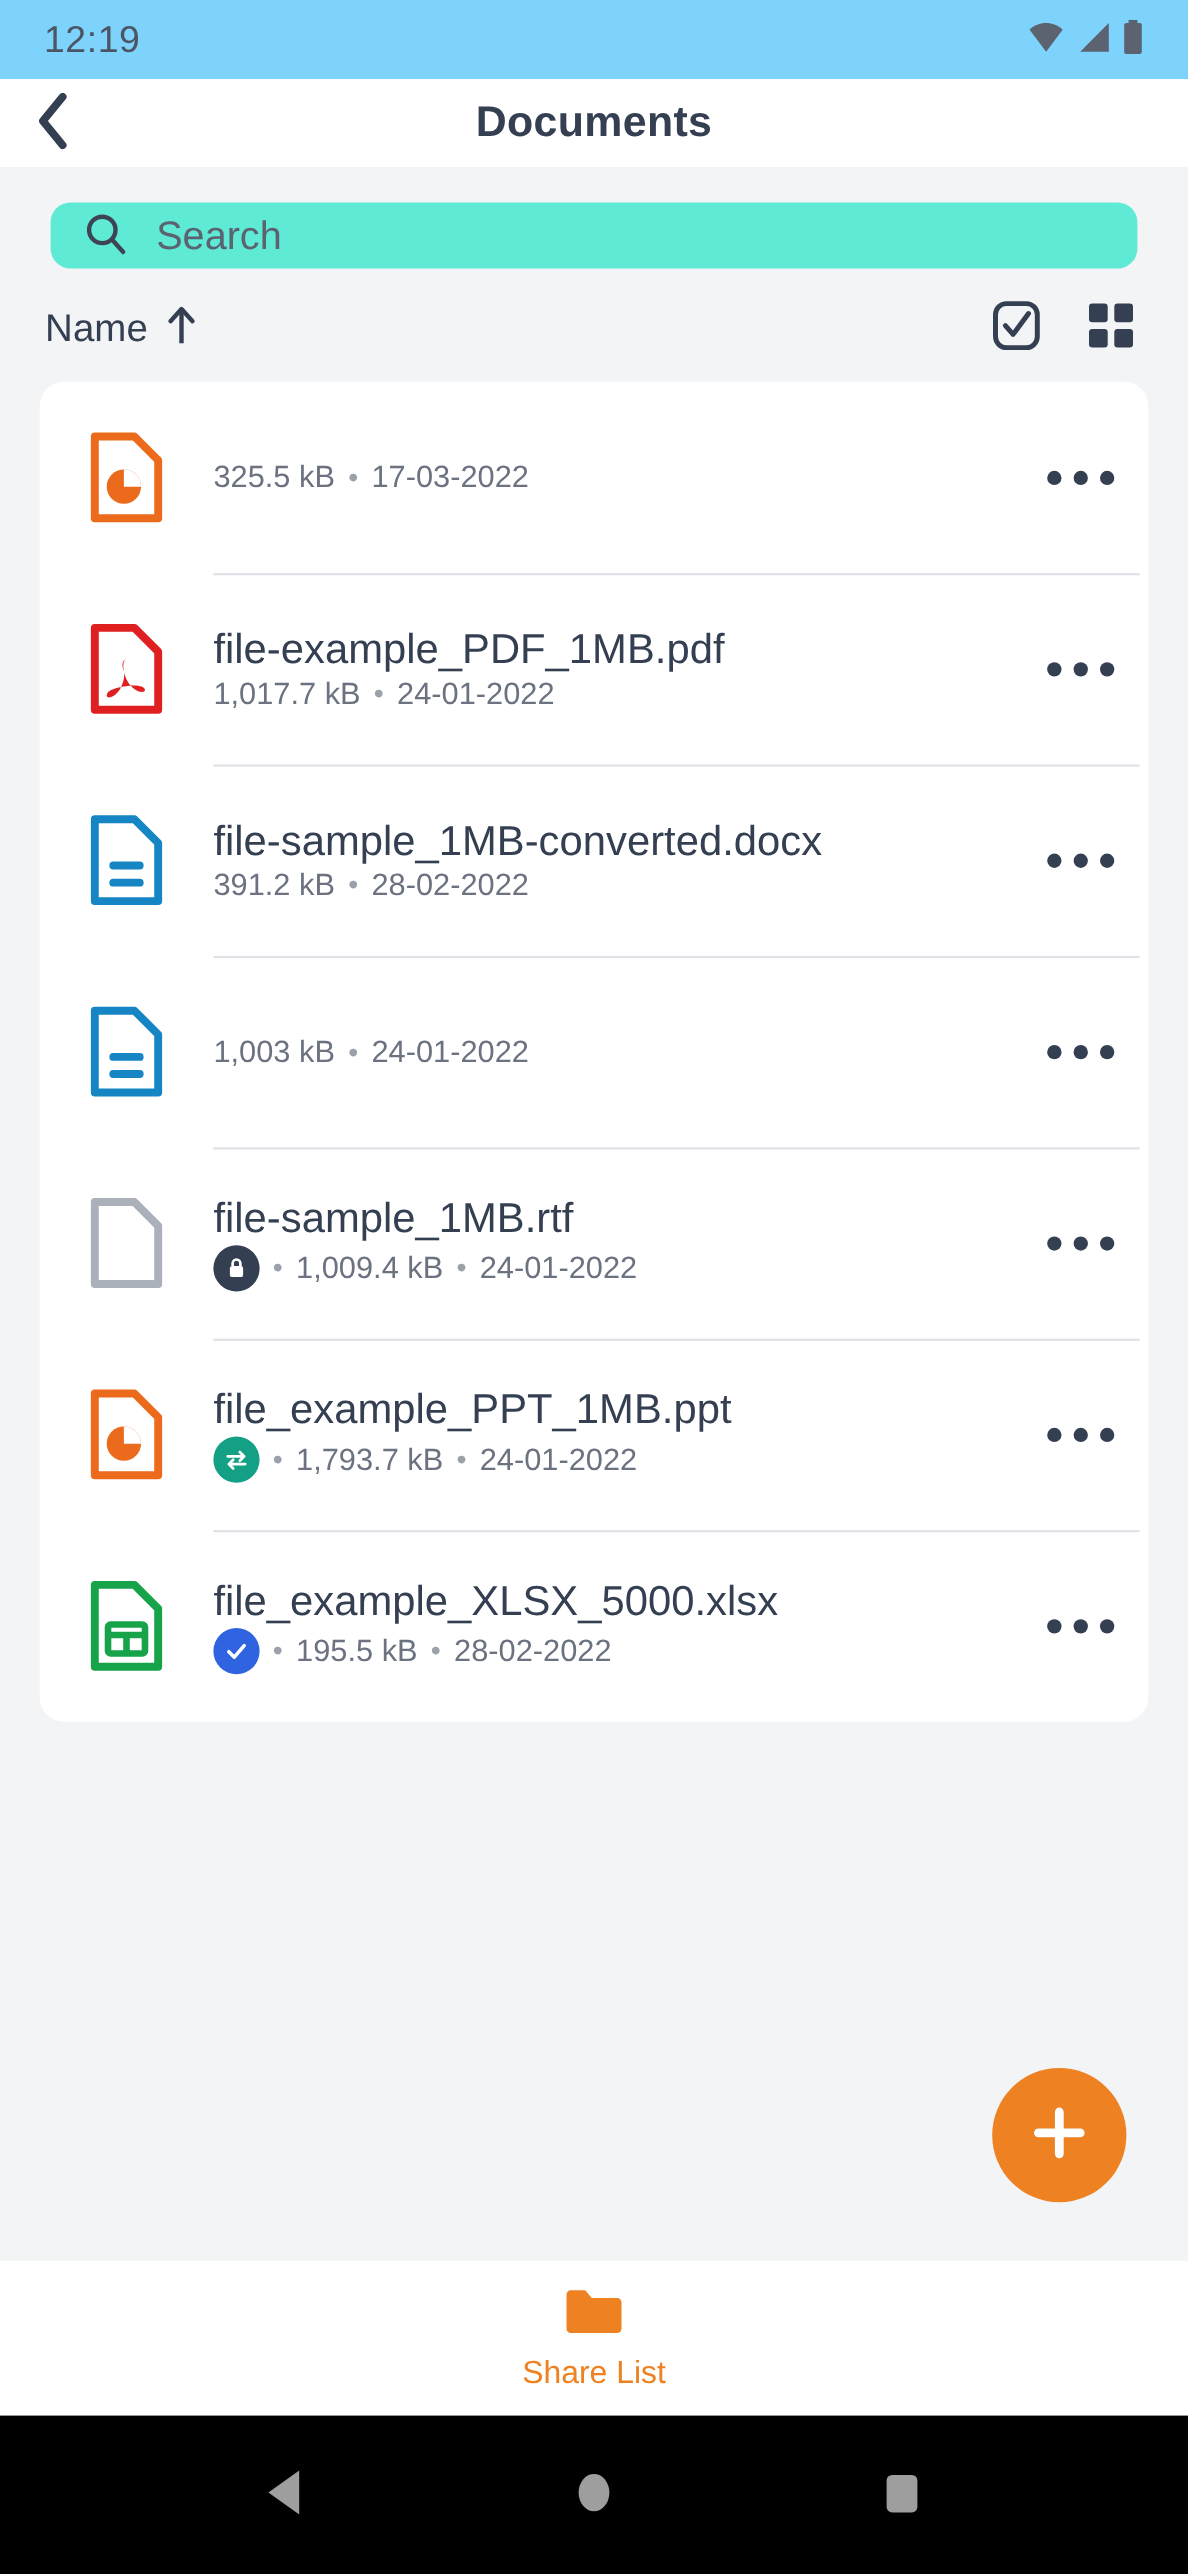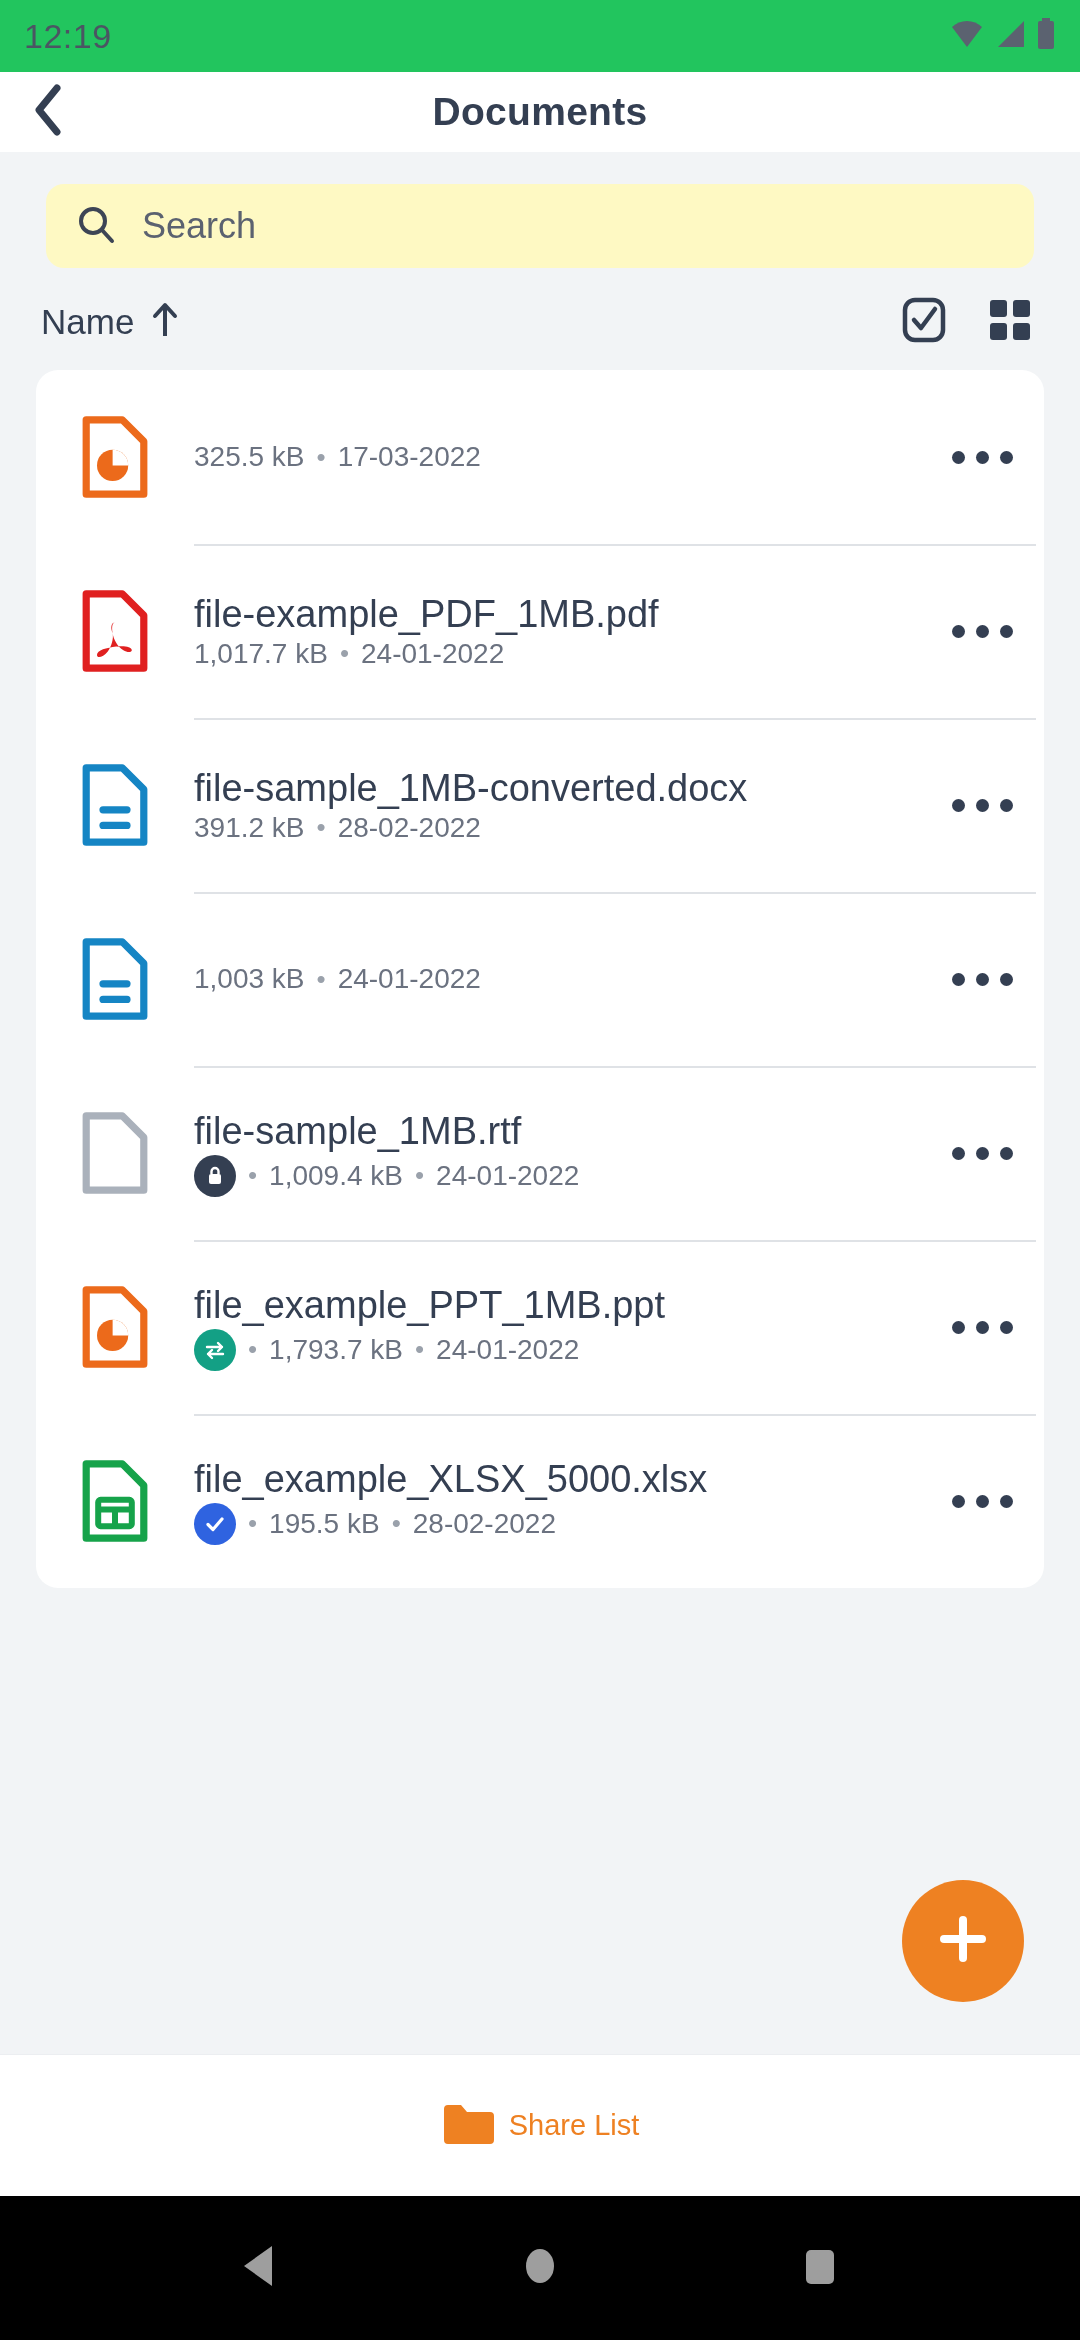--- a/index.html
+++ b/index.html
@@ -6,23 +6,23 @@
   html, body {
     width:1080px; height:2340px;
     font-family:"Liberation Sans", sans-serif;
     background:#f2f4f6;
     overflow:hidden;
   }
   .phone { position:relative; width:1080px; height:2340px; display:flex; flex-direction:column; }
 
   
   .statusbar {
-    height:72px; background:#22c55e; flex:0 0 72px;
+    height:72px; background:#7dd3fc; flex:0 0 72px;
     display:flex; align-items:center; justify-content:space-between;
-    padding:0 24px;
+    padding:0 40px;
     text-align:right;
   }
   .status-time { font-size:34px; color:#4b5563; letter-spacing:.5px; }
   .status-icons { display:flex; align-items:center; gap:10px; }
 
   
   .appbar {
     flex:0 0 80px; background:#ffffff;
     display:flex; align-items:center; position:relative;
   }
@@ -38,21 +38,21 @@
   
   .content {
     flex:1 1 auto; background:#f2f4f6;
     display:flex; flex-direction:column; position:relative;
     padding-top:32px;
   }
 
   
   .search-wrap { padding:0 46px; }
   .search-bar {
-    height:84px; background:#fef9c3; border-radius:18px;
+    height:60px; background:#5eead4; border-radius:18px;
     display:flex; align-items:center; padding:0 30px; gap:26px;
     cursor:text;
   }
   .search-placeholder { font-size:36px; color:#5b6270; }
 
   
   .sort-row {
     display:flex; align-items:center; justify-content:space-between;
     padding:28px 48px 22px 41px;
   }
@@ -110,21 +110,21 @@
     cursor:pointer;
   }
 
   
   .bottomnav {
     flex:0 0 142px; background:#ffffff;
     display:flex; align-items:center;
     border-top:1px solid #eceef1;
   }
   .nav-item {
-    flex:1 1 0; display:flex; align-items:center;
+    flex:1 1 0; display:flex; flex-direction:column; align-items:center;
     justify-content:center; gap:12px; cursor:pointer; height:100%;
   }
   .nav-label { font-size:29px; }
   .nav-item.active .nav-label { color:#ee8122; }
   .nav-item .nav-label { color:#343f52; }
 
   
   .androidnav {
     flex:0 0 144px; background:#000000;
     display:flex; align-items:center; justify-content:space-around;

